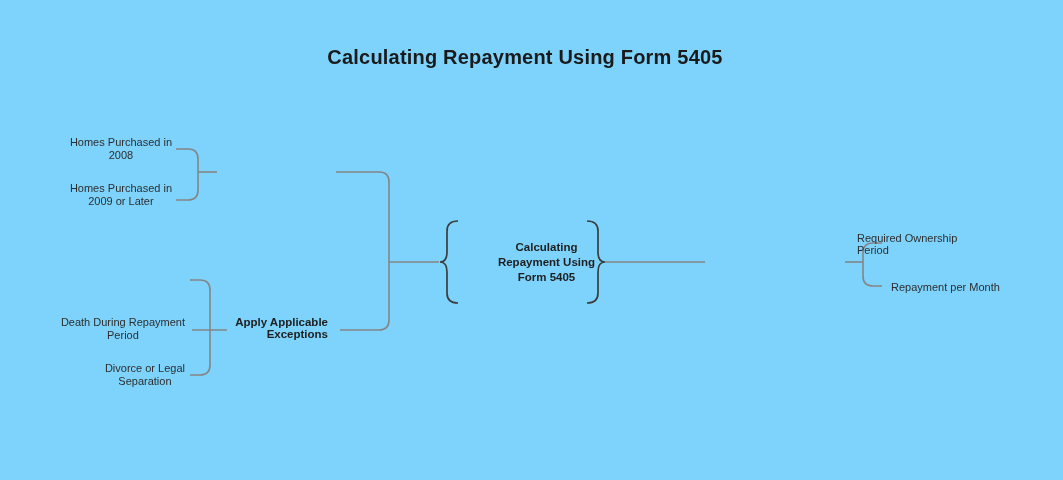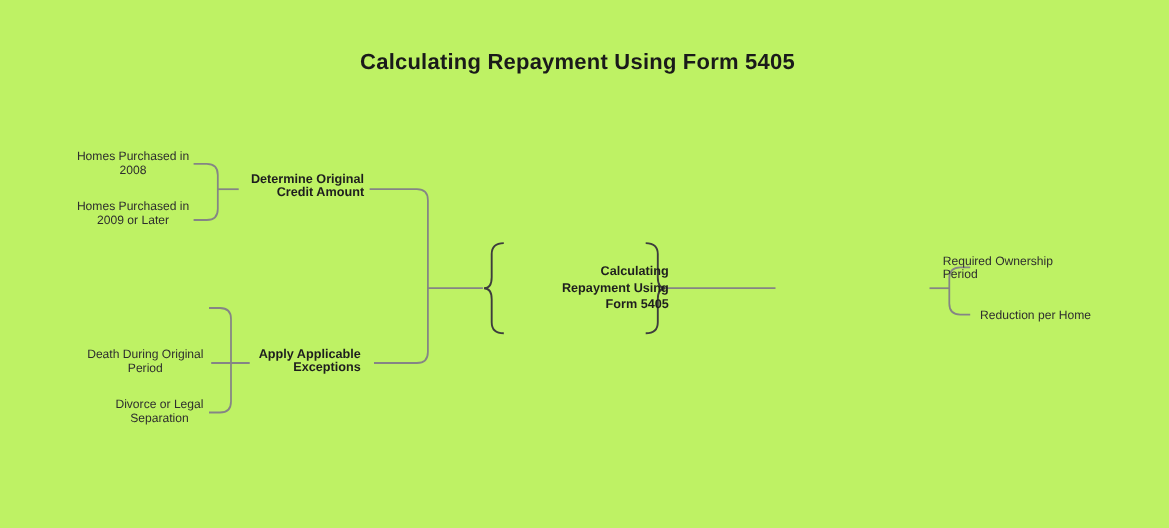--- a/index.html
+++ b/index.html
@@ -1,20 +1,20 @@
 <!DOCTYPE html>
 <html><head>
 <meta charset="utf-8">
 <style>
   html, body { margin: 0; padding: 0; background: #ffffff; }
   #canvas {
     position: relative;
     width: 1063px;
     height: 480px;
-    background: #bef264;
+    background: #7dd3fc;
     overflow: hidden;
     font-family: "Liberation Sans", "DejaVu Sans", sans-serif;
   }
   #title {
     position: absolute;
     top: 46px; left: 0; width: 1050px;
     text-align: center;
     font-size: 20px;
     font-weight: bold;
     color: #1a1a1a;
@@ -41,21 +41,21 @@
   #leaf-2008      { right: 891px; top: 136px; }
   #leaf-2009      { right: 891px; top: 182px; }
   
   #node-determine { right: 732px; top: 158px; text-align: right; }
   
   #leaf-destroyed { right: 878px; top: 269px; }
   #leaf-death     { right: 878px; top: 316px; }
   #leaf-divorce   { right: 878px; top: 362px; }
   #node-apply     { right: 735px; top: 317px; text-align: right; }
   
-  #root-label     { left: 459px; top: 240px; width: 149px; text-align: right; }
+  #root-label     { left: 472px; top: 240px; width: 149px; text-align: center; }
   
   #node-calculate { left: 718px; top: 241px; text-align: left; }
   #leaf-required  { left: 857px; top: 232px; line-height: 12px; }
   #leaf-reduction { left: 891px; top: 281px; }
 </style>
 </head>
 <body>
 
 <div id="canvas">
 
@@ -81,31 +81,29 @@
     <g fill="none" stroke="#3d3d3d" stroke-width="1.7">
       <path d="M458,221 Q447,221 447,231 V252 Q447,262 440,262 Q447,262 447,272 V293 Q447,303 458,303"></path>
       <path d="M587,221 Q598,221 598,231 V252 Q598,262 605,262 Q598,262 598,272 V293 Q598,303 587,303"></path>
     </g>
   </svg>
 
   <div id="leaf-2008" class="lbl ra">Homes Purchased in
 2008</div>
   <div id="leaf-2009" class="lbl ra">Homes Purchased in
 2009 or Later</div>
-  <div id="node-determine" class="lbl ra node tight">Determine Original
-Credit Amount</div>
 
-  <div id="leaf-death" class="lbl ra">Death During Original
+  <div id="leaf-death" class="lbl ra">Death During Repayment
 Period</div>
   <div id="leaf-divorce" class="lbl ra">Divorce or Legal
 Separation</div>
   <div id="node-apply" class="lbl ra node tight">Apply Applicable
 Exceptions</div>
 
   <div id="root-label" class="lbl node loose">Calculating
 Repayment Using
 Form 5405</div>
 
   <div id="leaf-required" class="lbl la">Required Ownership
 Period</div>
-  <div id="leaf-reduction" class="lbl la">Reduction per Home</div>
+  <div id="leaf-reduction" class="lbl la">Repayment per Month</div>
 
 </div>
 
 </body></html>

